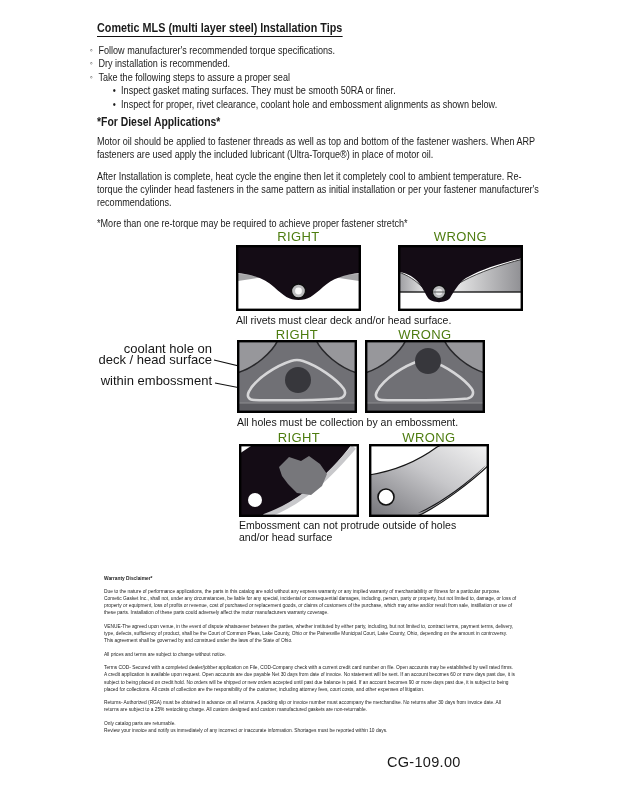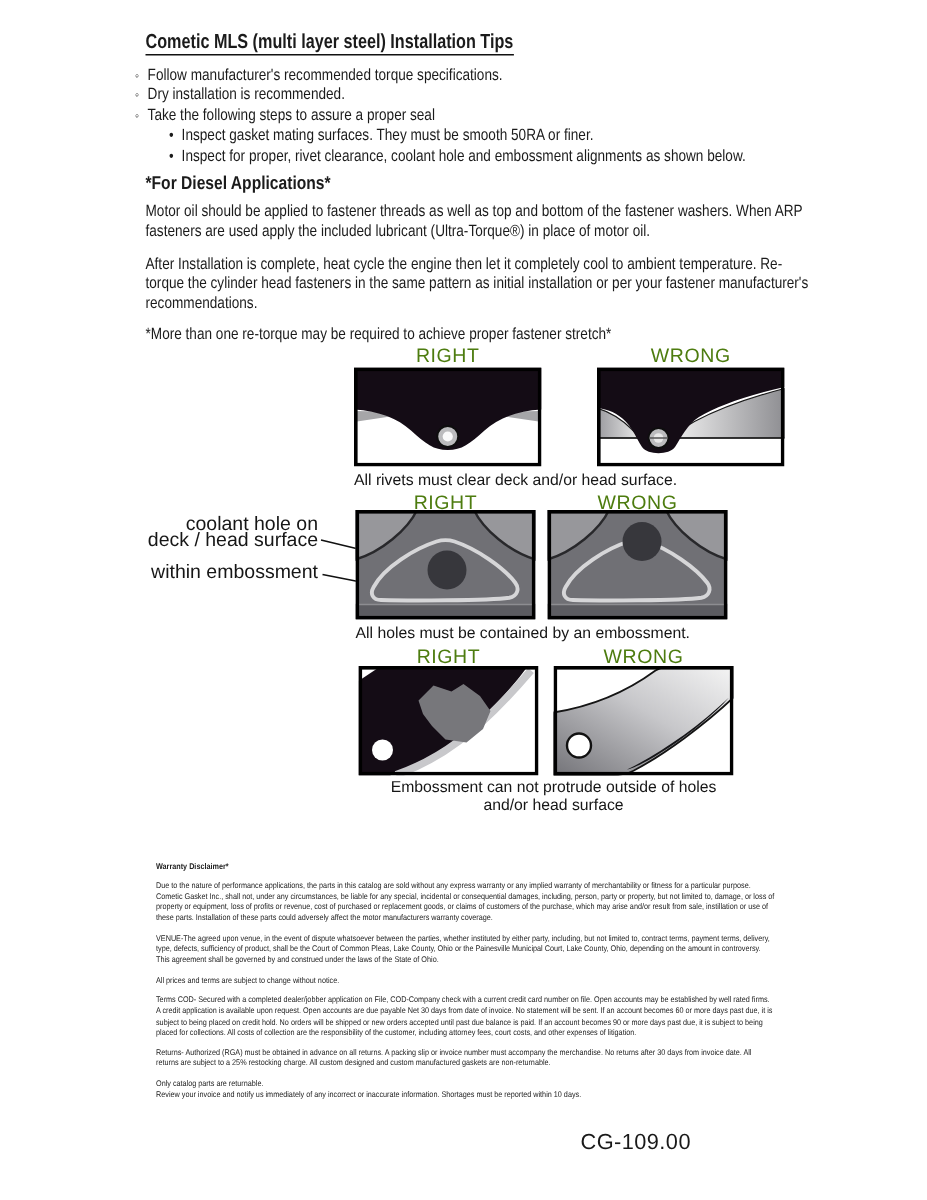--- a/index.html
+++ b/index.html
@@ -19,21 +19,21 @@
   .sub-row .bullet-marker{font-size:10.5px;}
   
   .diesel{left:97px;top:116px;width:528px;font-size:10.8px;line-height:13.2px;
           transform:scaleX(.84);transform-origin:0 0;}
   .diesel-heading{font-weight:bold;font-size:12.4px;margin:0 0 6px 0;}
   .para{margin:0 0 8px 0;}
   
   .fig-label{position:absolute;font-size:13px;letter-spacing:.4px;text-align:center;color:#4d7c0f;}
   .fig-box{position:absolute;}
   .fig-box svg{display:block;}
-  .fig-caption{position:absolute;font-size:10.5px;line-height:12.4px;color:#161616;text-align:center;}
+  .fig-caption{position:absolute;font-size:10.5px;line-height:12.4px;color:#161616;}
   .callout{position:absolute;width:122px;text-align:right;font-size:13px;line-height:10.8px;color:#161616;}
   .pointer-lines{position:absolute;pointer-events:none;}
   
   .warranty{left:104px;top:575px;width:470px;font-size:5.5px;line-height:7.1px;
             transform:scaleX(.878);transform-origin:0 0;color:#222;}
   .w-head{font-weight:bold;margin:0 0 6px 0;}
   .w-p{margin:0 0 6.5px 0;}
   .w-p.tight{margin:0;}
   
   .footer{left:387px;top:754px;font-size:14.5px;letter-spacing:.3px;color:#191919;text-align:right;}
@@ -149,21 +149,21 @@
       <rect x="0" y="63" width="120" height="10" fill="#5c5c61"></rect>
       <line x1="0" y1="63" x2="120" y2="63" stroke="#8d8d91" stroke-width="1"></line>
       <path d="M0,0 H41 C35,13 17,28 0,33 Z" fill="#97979b" stroke="#28282b" stroke-width="1.6"></path>
       <path d="M120,0 H79 C85,13 103,28 120,33 Z" fill="#97979b" stroke="#28282b" stroke-width="1.6"></path>
       <path d="M17,60 C11.5,60 9.5,56 12,51.5 C19,38 40,25.5 54,21 C58.5,19.6 61.5,19.6 66,21 C81,26 99,38.5 106.5,48.5 C109.5,52.5 108,57.5 102.5,58.5 C88,60.5 34,60.5 17,60 Z" fill="none" stroke="#d6d6d8" stroke-width="2.6"></path>
       <circle cx="63" cy="21" r="13" fill="#37373c"></circle>
       <rect x="1.2" y="1.2" width="117.6" height="70.6" fill="none" stroke="#000" stroke-width="2.4"></rect>
     </svg>
   </div>
 
-  <div class="fig-caption" style="left:237px;top:416px;">All holes must be contained by an embossment.</div>
+  <div class="fig-caption" style="left:237px;top:416px;">All holes must be collection by an embossment.</div>
 
   <div class="fig-label" style="left:239px;top:430px;width:120px;">RIGHT</div>
   <div class="fig-label" style="left:369px;top:430px;width:120px;">WRONG</div>
 
   <div class="fig-box" style="left:239px;top:444px;">
     <svg width="120" height="73" viewBox="0 0 120 73">
       <rect x="0" y="0" width="120" height="73" fill="#ffffff"></rect>
       <path d="M0,0 H113 C102,15 84,35 65,49 C50,60 34,68 21,73 H0 Z" fill="#140c15"></path>
       <path d="M115,3 C103,17 86,36 67,50 C53,60.5 38,68 25,72.5" fill="none" stroke="#c8c8cb" stroke-width="5"></path>
       <polygon points="40,23 50,13 62,17 70,12 81,20 88,30 83,42 72,51 58,49 49,40 43,32" fill="#77777b"></polygon>

